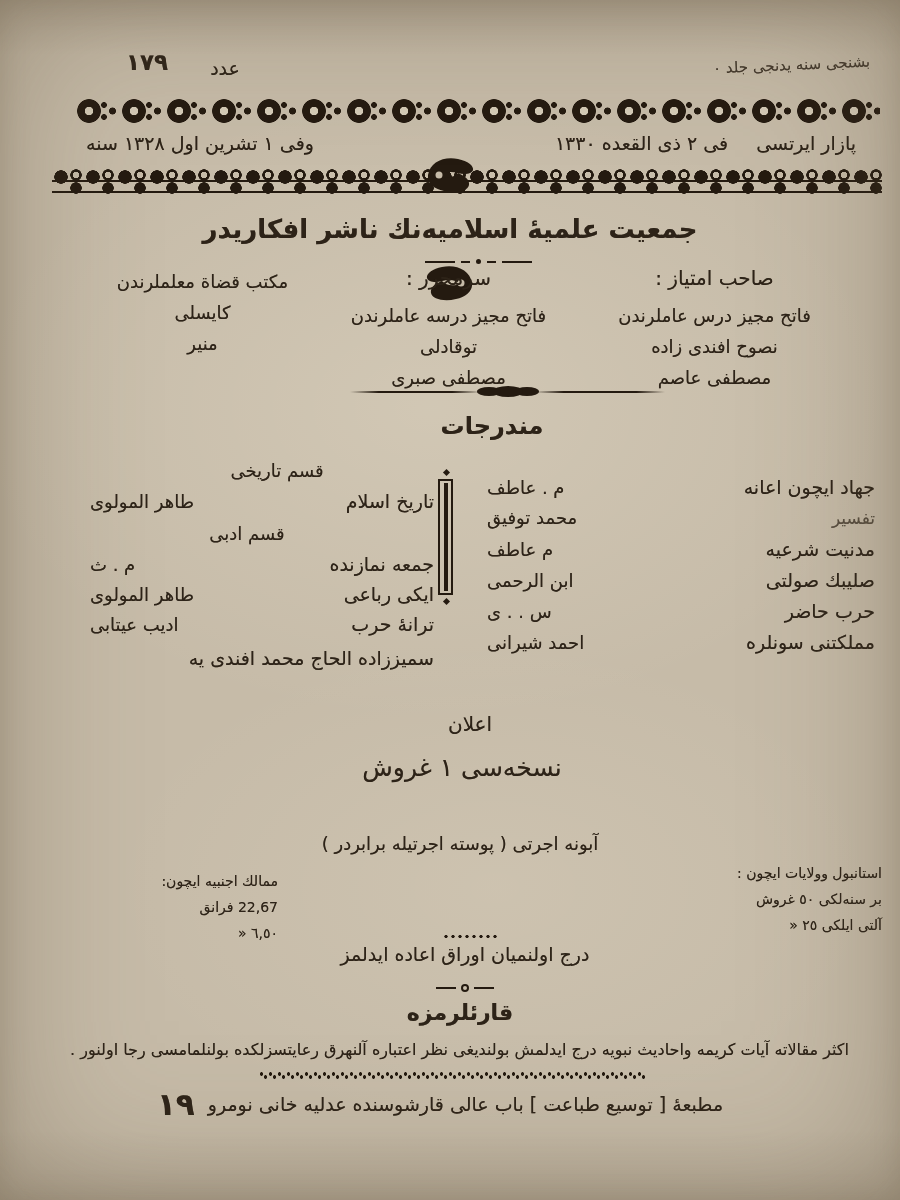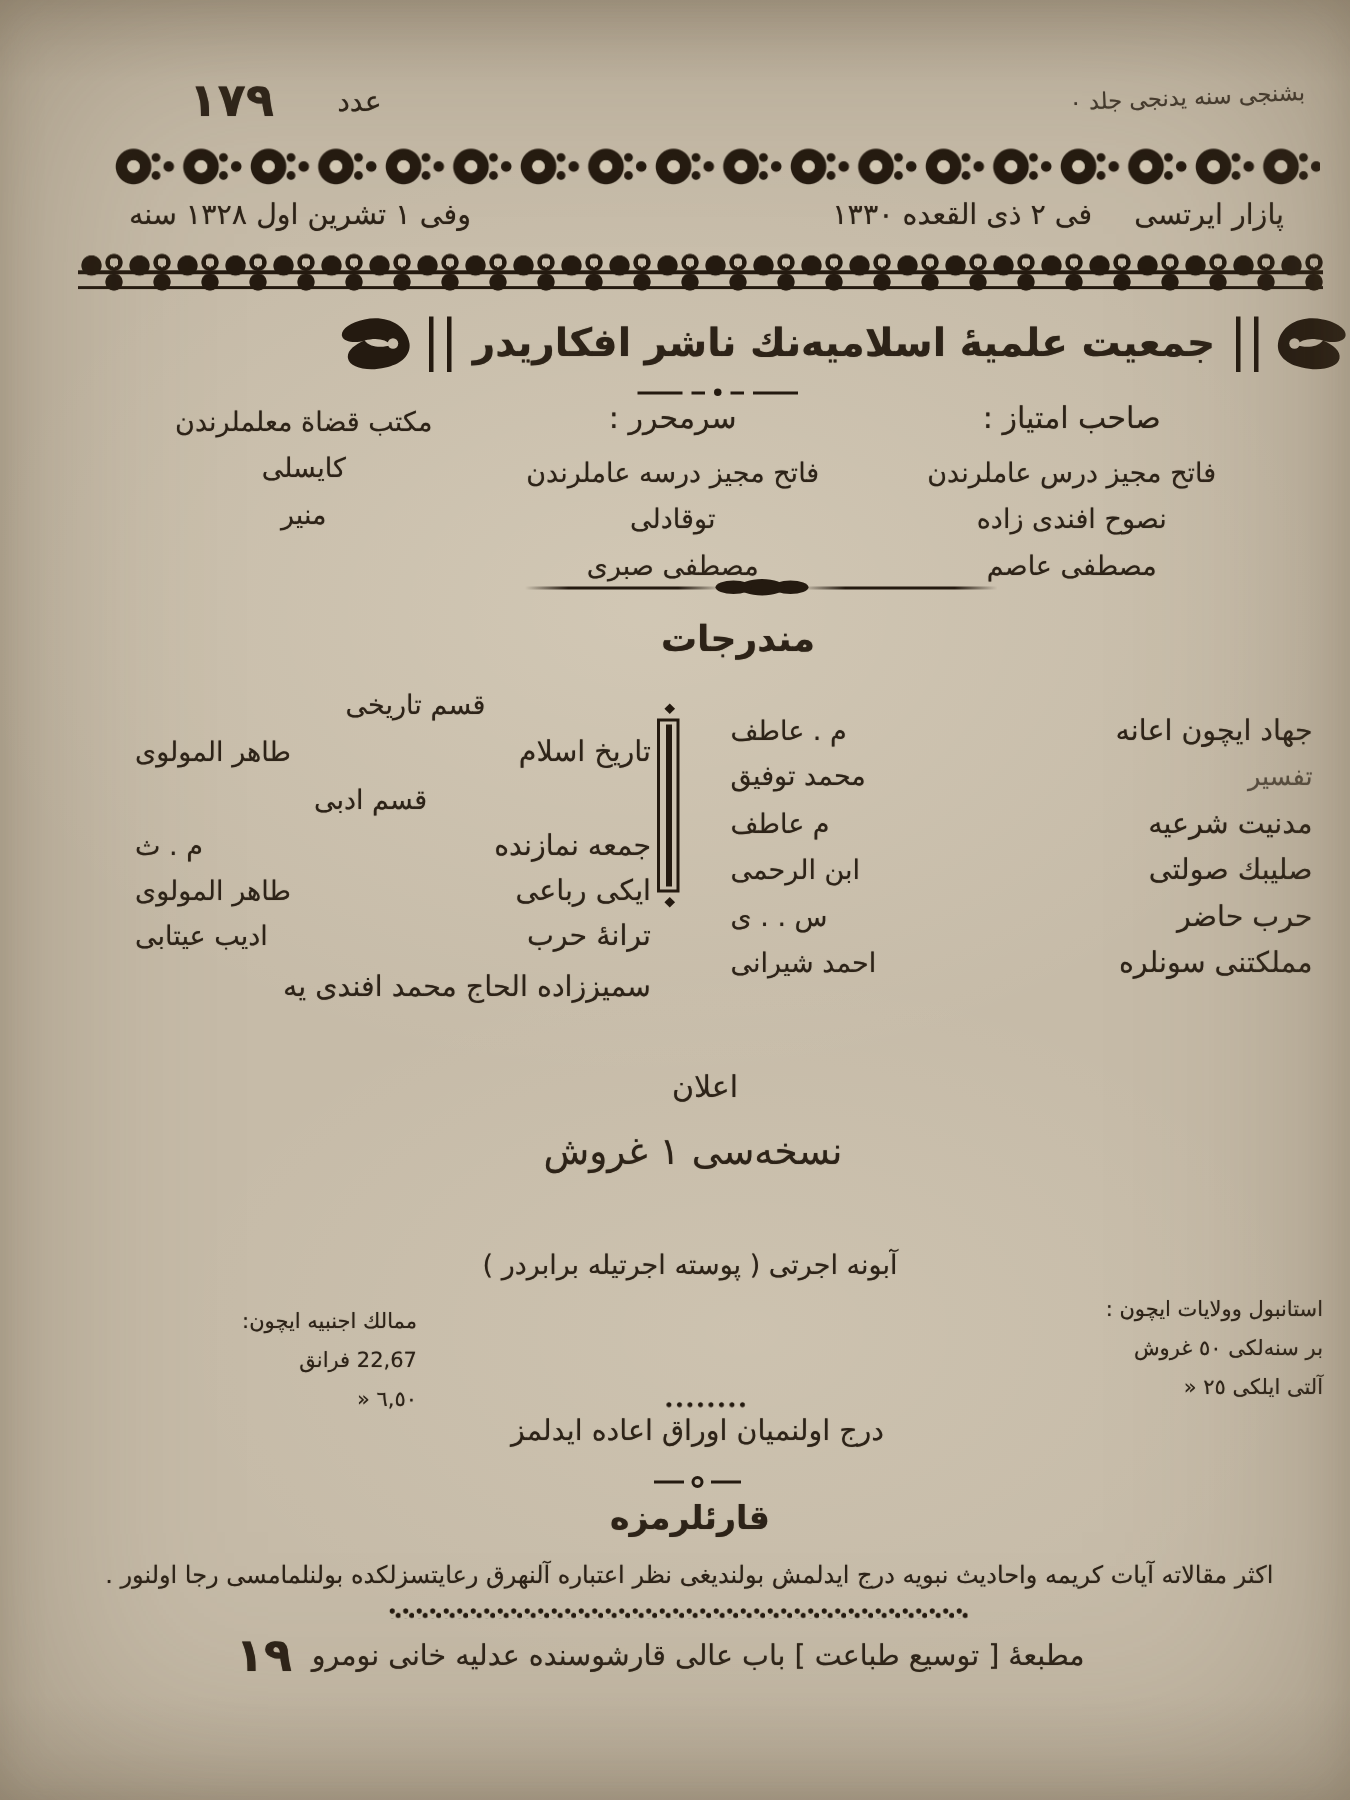--- a/index.html
+++ b/index.html
@@ -17,42 +17,42 @@
     text-shadow:0 0 .6px rgba(45,35,20,.55);
   }
   .page::after{content:"";position:absolute;inset:0;pointer-events:none;
     box-shadow:inset 0 0 150px rgba(96,80,58,.40), inset 0 0 30px rgba(96,80,58,.22);}
   .ink{background:#241a10;}
 
   
   .vol-note{position:absolute;top:56px;right:30px;font-size:15px;transform:rotate(-2.5deg);opacity:.85;}
   .issue{position:absolute;top:50px;left:126px;display:flex;gap:8px;align-items:flex-start;}
   .issue-label{font-size:19px;margin-top:7px;margin-left:34px;}
-  .issue-num{font-size:31px;font-weight:bold;line-height:1.1;}
+  .issue-num{font-size:23px;font-weight:bold;line-height:1.1;}
 
   .band{position:absolute;background-repeat:repeat-x;}
   .band-circles{top:95px;left:74px;right:20px;height:33px;
     background-image:
       radial-gradient(circle at 15px 16px, rgba(214,204,184,.95) 0 4px, #241a10 4.5px 11.5px, transparent 12.2px),
       radial-gradient(circle at 30px 10px, #241a10 0 2.6px, transparent 3.2px),
       radial-gradient(circle at 30px 22px, #241a10 0 2.6px, transparent 3.2px),
       radial-gradient(circle at 38.5px 16px, #241a10 0 3.2px, transparent 3.8px);
     background-size:45px 33px;}
   .date-row{position:absolute;top:132px;left:86px;right:44px;display:flex;justify-content:space-between;font-size:19px;}
   .date-right{display:flex;gap:28px;}
   .band-scrolls{top:167px;left:52px;right:18px;height:31px;
     background-image:
       radial-gradient(circle at 9px 10px, #241a10 0 6.5px, transparent 7px),
       radial-gradient(circle at 24px 21px, #241a10 0 5.5px, transparent 6px),
       radial-gradient(circle at 24px 8px, transparent 0 3px, #241a10 3px 5.5px, transparent 6px),
       linear-gradient(to bottom, transparent 13px, #241a10 13px 15.5px, transparent 15.5px 24px, #241a10 24px 26px, transparent 26px);
     background-size:32px 31px;}
 
   
-  .title-row{position:absolute;top:203px;left:0;right:0;height:52px;display:flex;justify-content:flex-start;align-items:center;gap:9px;}
+  .title-row{position:absolute;top:203px;left:0;right:0;height:52px;display:flex;justify-content:center;align-items:center;gap:9px;flex-direction:column;}
   .journal-title{font-size:26px;font-weight:600;margin:0 5px;white-space:nowrap;}
   .dbar{width:9px;height:37px;border-left:3px solid #241a10;border-right:3px solid #241a10;}
   .scroll-orn{width:52px;height:42px;display:inline-block;}
   .scroll-orn.flip{transform:scaleX(-1);}
   .title-underline{position:absolute;top:259px;left:0;right:0;display:flex;justify-content:center;align-items:center;gap:6px;transform:translateX(28px);}
   .title-underline .l{height:2px;}
   .title-underline .long{width:30px;}
   .title-underline .short{width:9px;}
   .title-underline .dot{width:5px;height:5px;border-radius:50%;}
 

